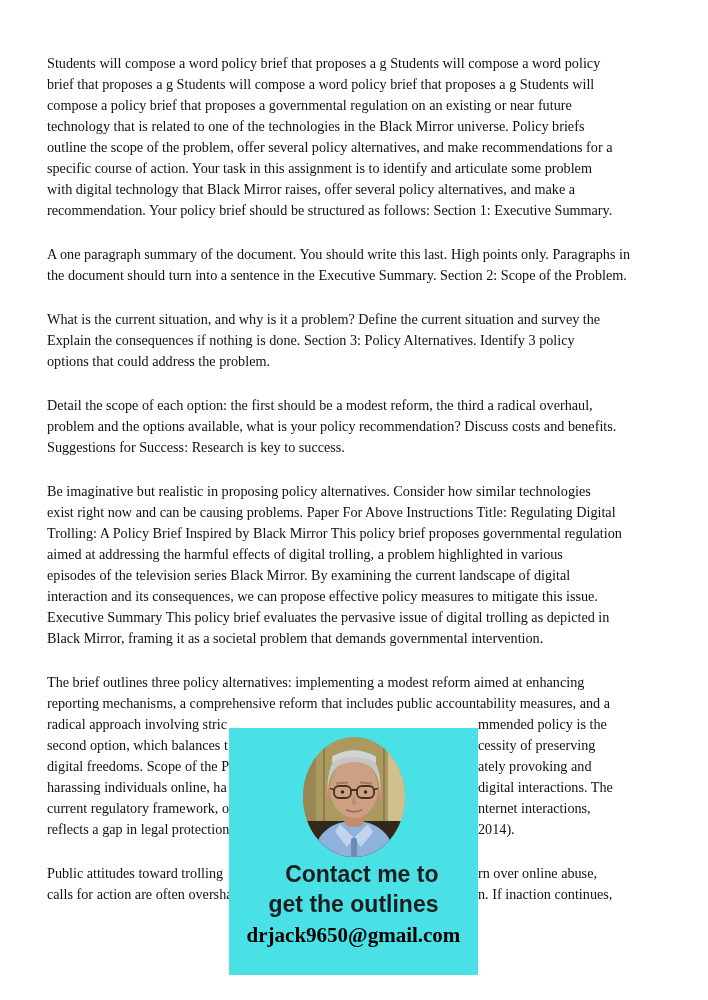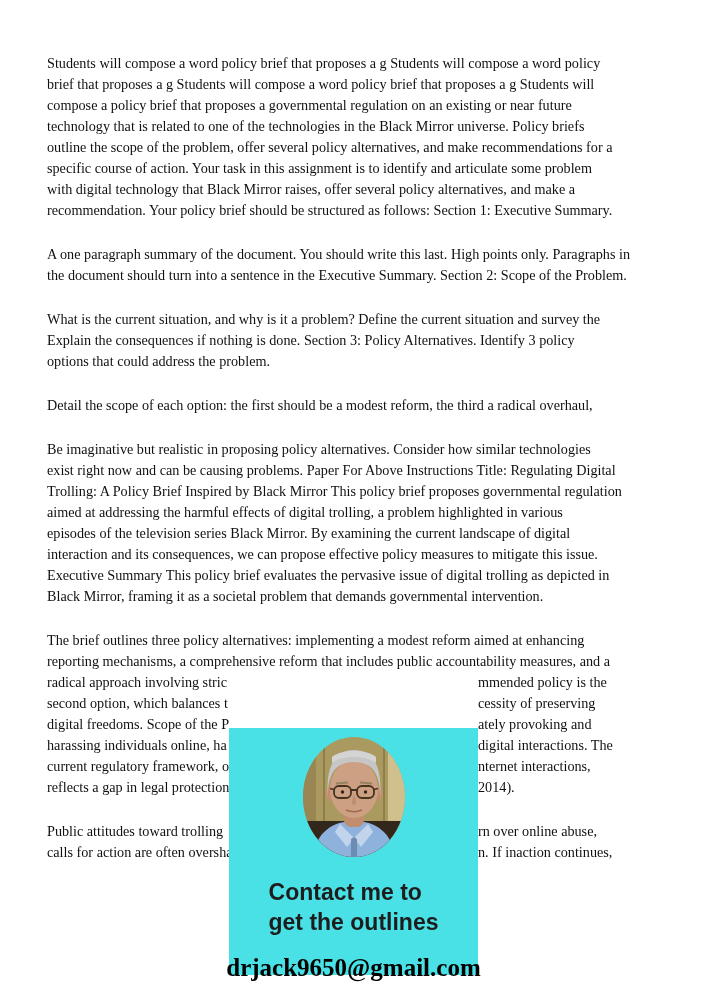--- a/index.html
+++ b/index.html
@@ -14,27 +14,27 @@
   .para{margin:16px 0 23px 0;}
   .line{position:relative;height:21px;}
   .line .t,.line .l{position:absolute;left:0;top:0;line-height:21px;white-space:nowrap;}
   .line .r{position:absolute;left:431px;top:0;line-height:21px;white-space:nowrap;}
   .overlay{
     position:absolute;left:229px;top:728px;width:249px;height:247px;
     background:#49E1E6;z-index:10;display:flex;flex-direction:column;align-items:center;
   }
   .photo-wrap{margin-top:9px;width:102px;height:120px;}
   .contact{
-    margin-top:20px;text-align:left;
+    margin-top:2px;text-align:right;
     font-family:"Liberation Sans", sans-serif;font-weight:700;
     font-size:23px;line-height:30px;color:#1d1d1d;
   }
   .email{
-    margin-top:17px;font-family:"Liberation Serif", serif;
-    font-weight:700;font-size:25px;color:#000000;white-space:nowrap;
+    margin-top:4px;font-family:"Liberation Serif", serif;
+    font-weight:700;font-size:21px;color:#000000;white-space:nowrap;
   }
 </style>
 </head>
 <body>
 
 <div class="doc">
 
   <div class="para">
     <div class="line">
         <span class="t">Students will compose a word policy brief that proposes a g Students will compose a word policy</span>
@@ -79,20 +79,26 @@
         <span class="t">Explain the consequences if nothing is done. Section 3: Policy Alternatives. Identify 3 policy</span>
       </div>
     <div class="line">
         <span class="t">options that could address the problem.</span>
       </div>
   </div>
 
   <div class="para">
     <div class="line">
         <span class="t">Detail the scope of each option: the first should be a modest reform, the third a radical overhaul,</span>
+      </div>
+    <div class="line">
+        <span class="t">problem and the options available, what is your policy recommendation? Discuss costs and benefits.</span>
+      </div>
+    <div class="line">
+        <span class="t">Suggestions for Success: Research is key to success.</span>
       </div>
   </div>
 
   <div class="para">
     <div class="line">
         <span class="t">Be imaginative but realistic in proposing policy alternatives. Consider how similar technologies</span>
       </div>
     <div class="line">
         <span class="t">exist right now and can be causing problems. Paper For Above Instructions Title: Regulating Digital</span>
       </div>

